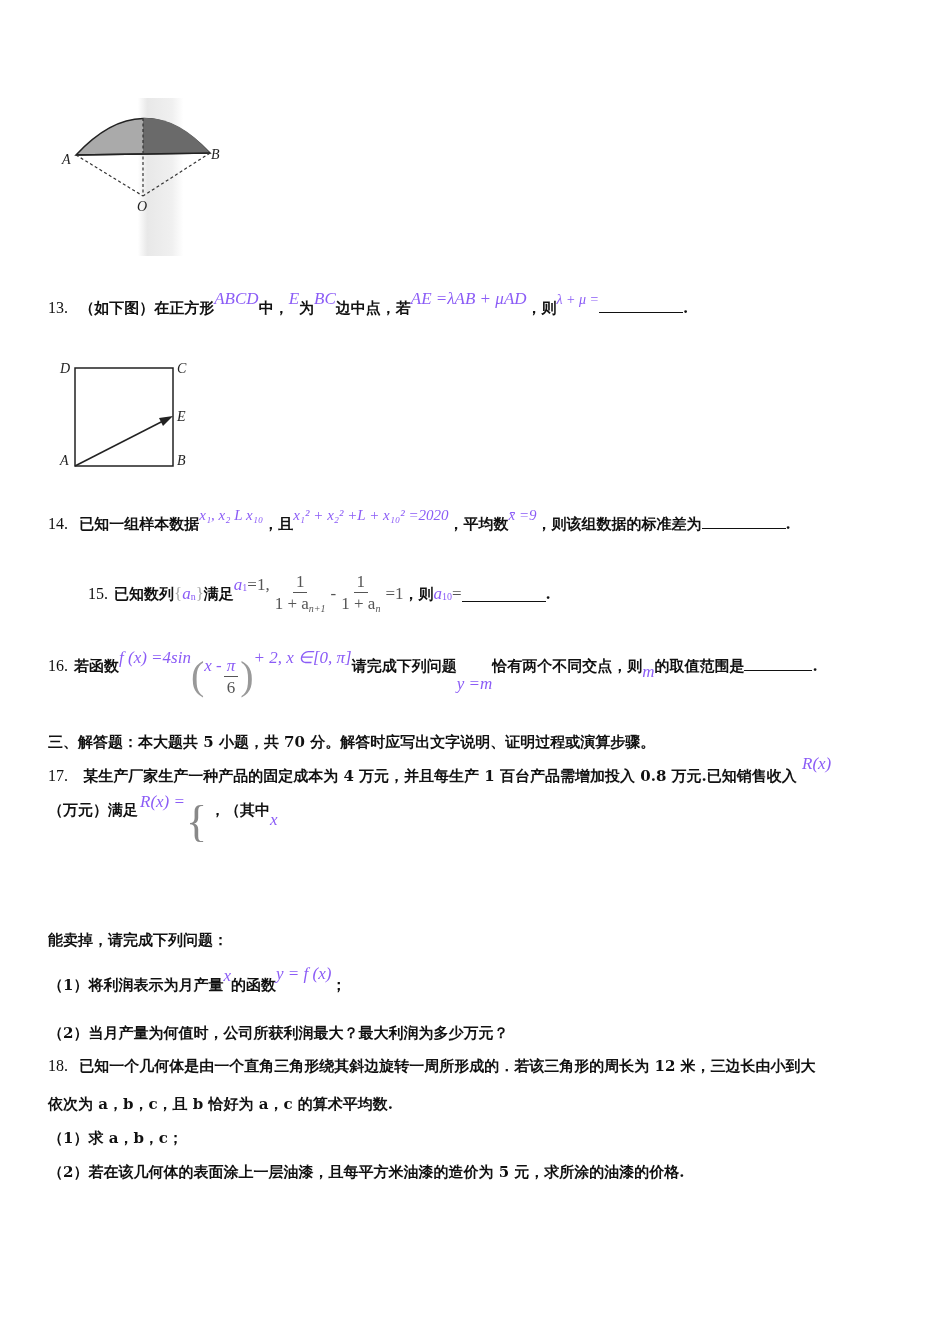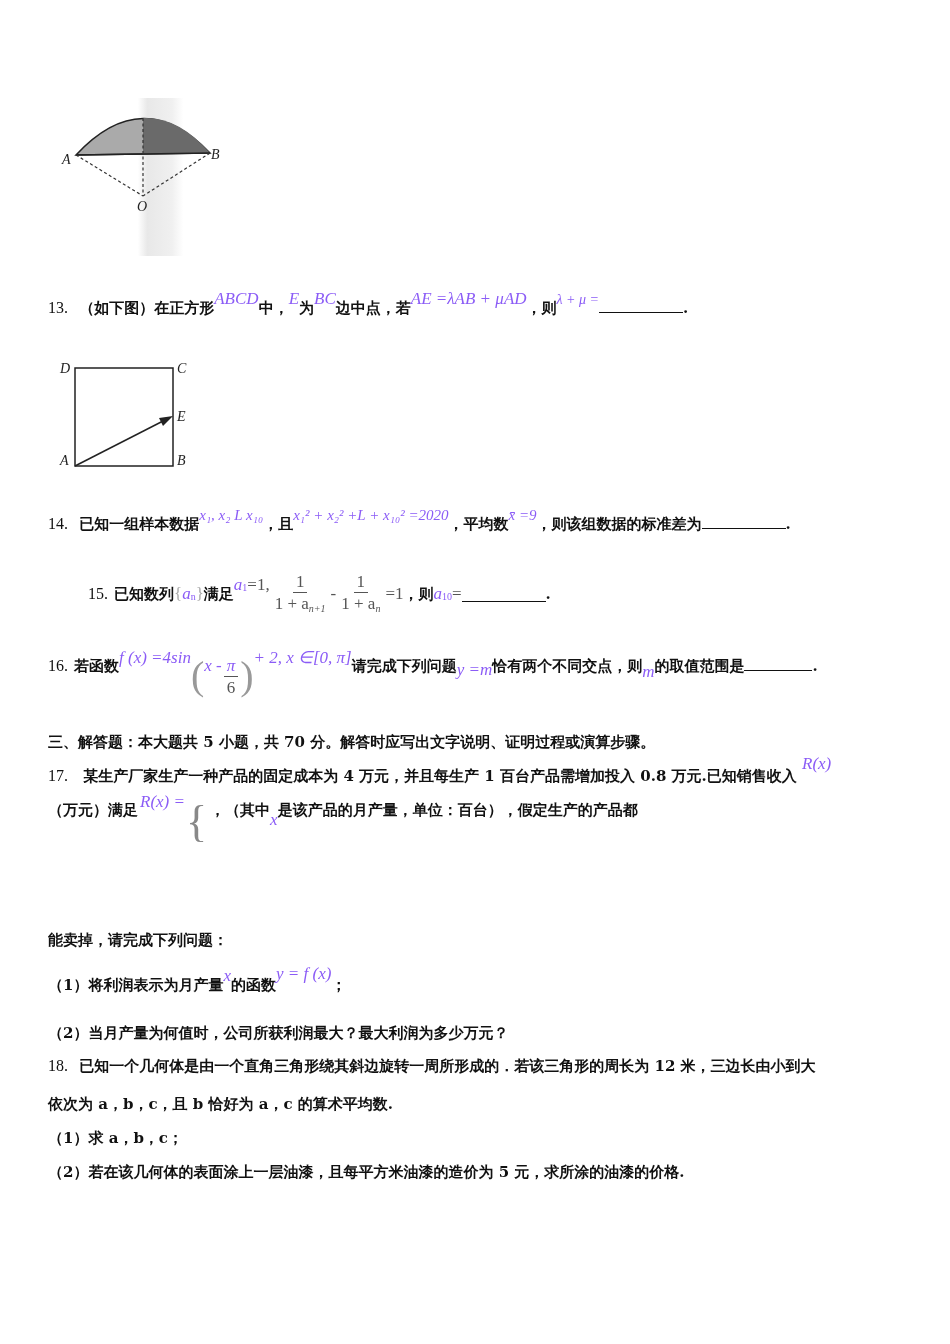--- a/index.html
+++ b/index.html
@@ -104,21 +104,21 @@
   <span class="m" style="position:relative;top:-8px">f (x) =4sin</span>
   <span class="paren-big">(</span>
   <span class="m">x -</span>
   <span class="frac mn">
       <span class="n m">π</span>
       <span class="d">6</span>
     </span>
   <span class="paren-big">)</span>
   <span class="m" style="position:relative;top:-8px">+ 2, x ∈[0, π]</span>
   <span>请完成下列问题</span>
-  <span class="m" style="position:relative;top:4px">y =m</span>
+  <span class="m" style="position:relative;top:18px">y =m</span>
   <span>恰有两个不同交点，则</span>
   <span class="m" style="position:relative;top:6px">m</span>
   <span>的取值范围是</span>
   <span class="blank" style="width:68px;"></span>
     <span>.</span>
 </div>
 
 <div class="line" style="top:732px;">三、解答题：本大题共 5 小题，共 70 分。解答时应写出文字说明、证明过程或演算步骤。</div>
 
 <div class="line" style="top:766px;">
@@ -126,21 +126,20 @@
   <span style="margin-left:10px">某生产厂家生产一种产品的固定成本为 4 万元，并且每生产 1 百台产品需增加投入 0.8 万元.已知销售收入</span>
   <span class="m sup" style="top:-12px;">R(x)</span>
 </div>
 
 <div class="line" style="top:800px;height:52px;display:flex;align-items:flex-start;">
   <span>（万元）满足</span>
   <span class="m" style="position:relative;top:-8px;margin-left:2px">R(x) =</span>
   <span class="mn" style="font-size:44px;color:#888;line-height:44px;margin:0 1px;">{</span>
   <span style="margin-left:2px">，（其中</span>
   <span class="m" style="position:relative;top:10px">x</span>
-  <span>是该产品的月产量，单位：百台），假定生产的产品都</span>
 </div>
 
 <div class="line" style="top:930px;">能卖掉，请完成下列问题：</div>
 
 <div class="line" style="top:975px;">
   <span>（1）将利润表示为月产量</span><span class="m sup">x</span><span>的函数</span><span class="m sup" style="top:-11px">y = f (x)</span><span>；</span>
 </div>
 
 <div class="line" style="top:1023px;">（2）当月产量为何值时，公司所获利润最大？最大利润为多少万元？</div>
 

